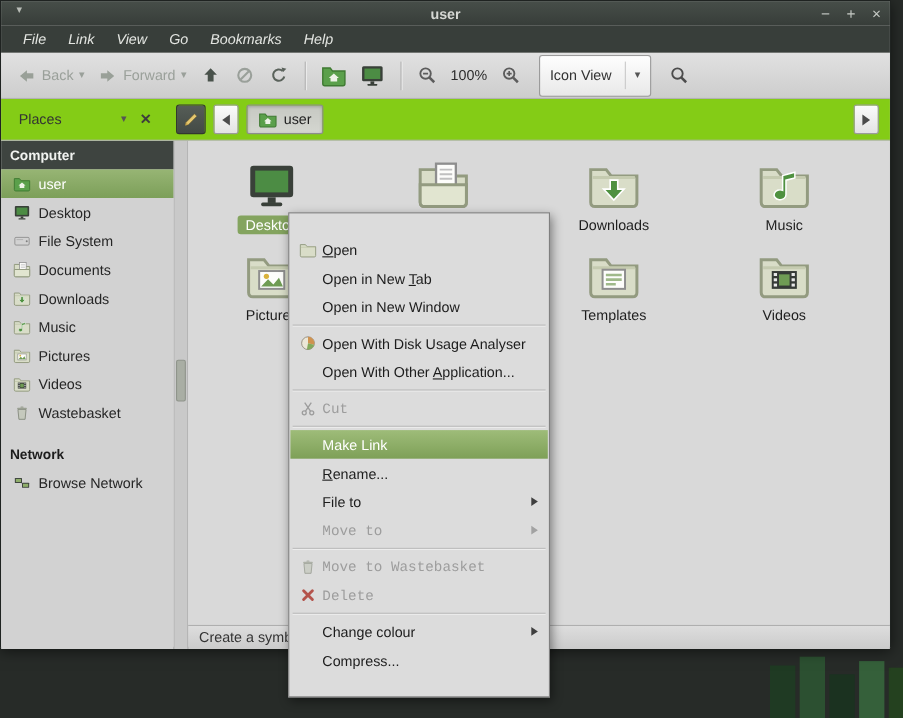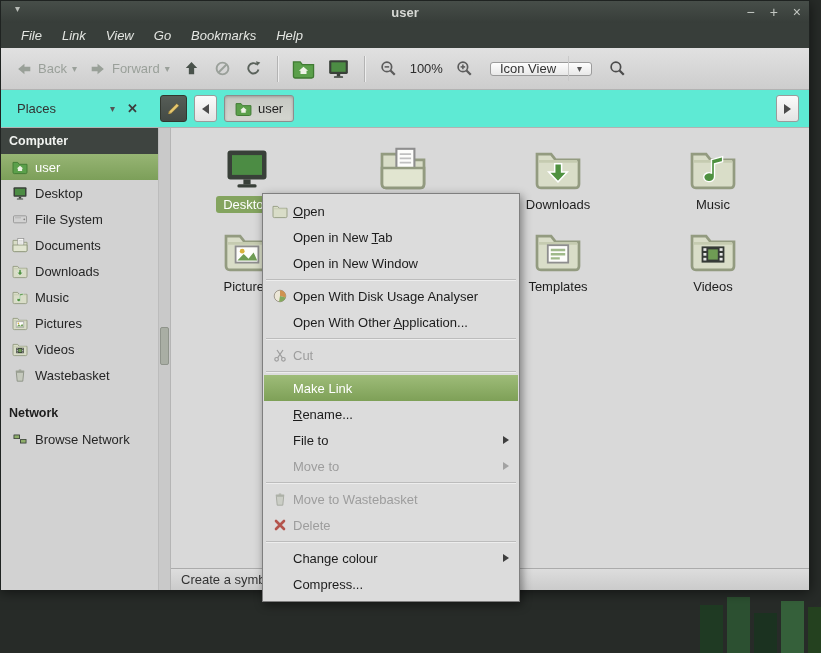--- a/index.html
+++ b/index.html
@@ -29,25 +29,25 @@
   .menubar { height:25px; background:#383e3a; display:flex; align-items:center; padding-left:10px; color:#e4e6e2; font-size:13px; }
   .menubar span { padding:4px 10px;font-style:italic; }
 
   .toolbar { height:42px; background:linear-gradient(#e1e1e1,#cdcdcd); border-bottom:1px solid #b2b2b2; display:flex; align-items:center; padding:0 8px; }
   .tbtn { display:flex; align-items:center; gap:5px; padding:4px 6px; border-radius:3px; font-size:13px; color:#3a3a3a; }
   .tbtn.disabled { color:#9aa09a; }
   .tbtn svg { display:block; }
   .caret { font-size:10px; line-height:1; }
   .tsep { width:1px; height:26px; background:#b3b3b3; margin:0 8px; box-shadow:1px 0 0 #ededed; }
   .zoom-level { font-size:13px; color:#2d2d2d; margin:0 6px; }
-  .view-select { display:flex; align-items:center; height:14px; background:linear-gradient(#fefefe,#e8e8e8); border:1px solid #9b9b9b; border-radius:3px; padding:0 9px; font-size:13px; color:#333; margin:0 10px; }
+  .view-select { display:flex; align-items:center; height:38px; background:linear-gradient(#fefefe,#e8e8e8); border:1px solid #9b9b9b; border-radius:3px; padding:0 9px; font-size:13px; color:#333; margin:0 10px; }
   .vs-sep { width:1px; height:25px; background:#c9c9c9; margin:0 8px 0 12px; }
   .view-select .caret { color:#555; }
 
-  .locationbar { height:38px; background:#5eead4; border-bottom:1px solid #b2b2b2; display:flex; align-items:center; padding:0 10px; font-size:13px; color:#333; }
+  .locationbar { height:38px; background:#84cc16; border-bottom:1px solid #b2b2b2; display:flex; align-items:center; padding:0 10px; font-size:13px; color:#333; }
   .places-combo { display:flex; align-items:center; width:110px; justify-content:space-between; padding:4px 6px; }
   .places-combo .caret { color:#555; }
   .loc-close { margin:0 6px; color:#3d3d3d; font-size:13px; font-weight:bold; }
   .pencil-btn { width:27px; height:27px; background:linear-gradient(#565d57,#434a45); border:1px solid #32372f; border-radius:3px; display:flex; align-items:center; justify-content:center; margin-left:16px; padding:0; }
   .nav-sm { width:23px; height:27px; background:linear-gradient(#fbfbfb,#e3e3e3); border:1px solid #9b9b9b; border-radius:3px; display:flex; align-items:center; justify-content:center; margin-left:7px; padding:0; }
   .tri-left  { width:0; height:0; border-top:5px solid transparent; border-bottom:5px solid transparent; border-right:7px solid #4b4b4b; }
   .tri-right { width:0; height:0; border-top:5px solid transparent; border-bottom:5px solid transparent; border-left:7px solid #4b4b4b; }
   .path-btn { display:flex; align-items:center; gap:6px; height:27px; padding:0 10px; background:linear-gradient(#c6c8c2,#d4d6d0); border:1px solid #8d8d8d; border-radius:3px; margin-left:7px; font-size:13px; color:#1f1f1f; box-shadow:inset 0 1px 3px rgba(0,0,0,.22); font-family:inherit; }
   .loc-spacer { flex:1; }
 
@@ -65,24 +65,24 @@
   .main-col { flex:1; display:flex; flex-direction:column; min-width:0; }
   .files { flex:1; position:relative; background:#d9d9d9; }
   .file { position:absolute; width:110px; display:flex; flex-direction:column; align-items:center; gap:4px; }
   .file svg { display:block; }
   .flabel { font-size:13px; color:#1d1d1d; padding:1px 7px; border-radius:3px; white-space:nowrap; }
   .flabel.selected { background:#84a45f; color:#fff; }
 
   .statusbar { height:22px; background:linear-gradient(#dddddd,#cbcbcb); border-top:1px solid #ababab; display:flex; align-items:center; padding-left:10px; font-size:13px; color:#333; }
 
   
-  .context-menu { position:absolute; left:262px; top:193px; width:258px; background:#dcdcdc; border:1px solid #7f7f7f; box-shadow:2px 3px 9px rgba(0,0,0,.45); padding:4px 1px; z-index:50; }
+  .context-menu { position:absolute; left:262px; top:193px; width:238px; background:#dcdcdc; border:1px solid #7f7f7f; box-shadow:2px 3px 9px rgba(0,0,0,.45); padding:20px 1px; z-index:50; }
   .mi { position:relative; height:26px; display:flex; align-items:center; padding-left:29px; font-size:13px; color:#1c1c1c; }
   .mi .mic { position:absolute; left:8px; top:5px; width:16px; height:16px; }
-  .mi.disabled { color:#9d9d9d; }
+  .mi.disabled { color:#9d9d9d;font-family:Liberation Mono, monospace; }
   .mi.highlight { background:linear-gradient(#9ebc79,#7ea057); color:#fff; }
   .msep { height:1px; background:#bcbcbc; box-shadow:0 1px 0 #ededed; margin:3px 2px; }
   .marrow { position:absolute; right:9px; top:50%; margin-top:-4px; width:0; height:0; border-top:4px solid transparent; border-bottom:4px solid transparent; border-left:6px solid #3e3e3e; }
   .mi.disabled .marrow { border-left-color:#a2a2a2; }
   .mn { text-decoration:underline; }
   .mlabel { white-space:nowrap; }
 </style>
 </head>
 <body>
 

